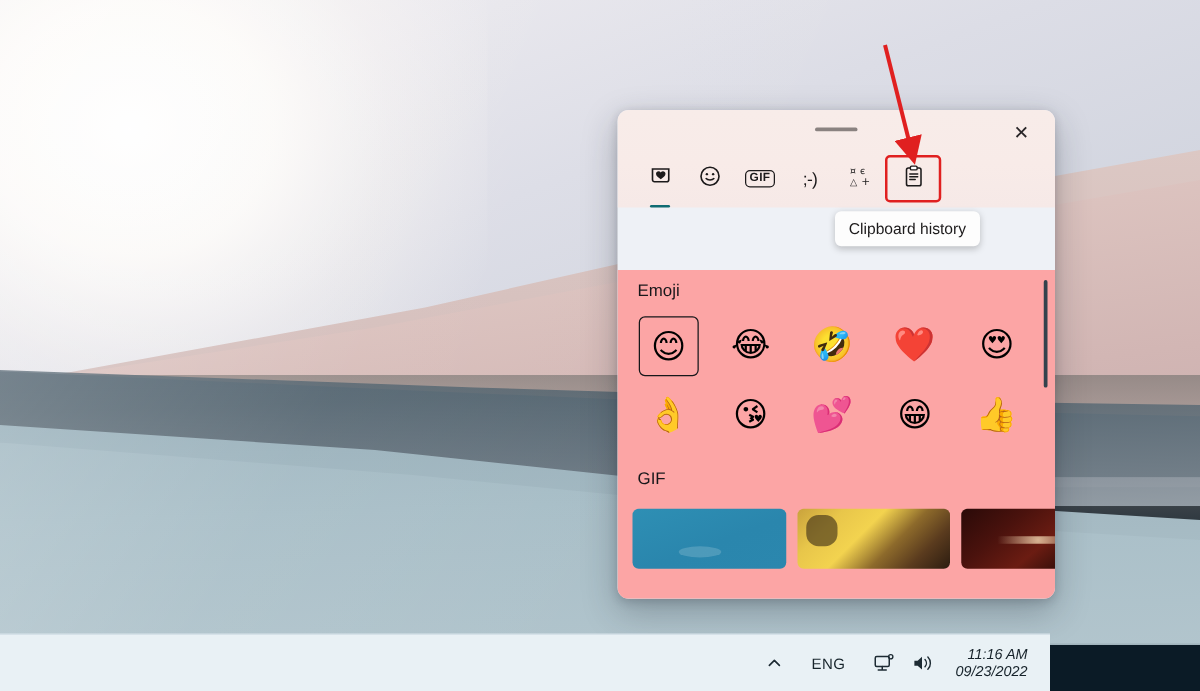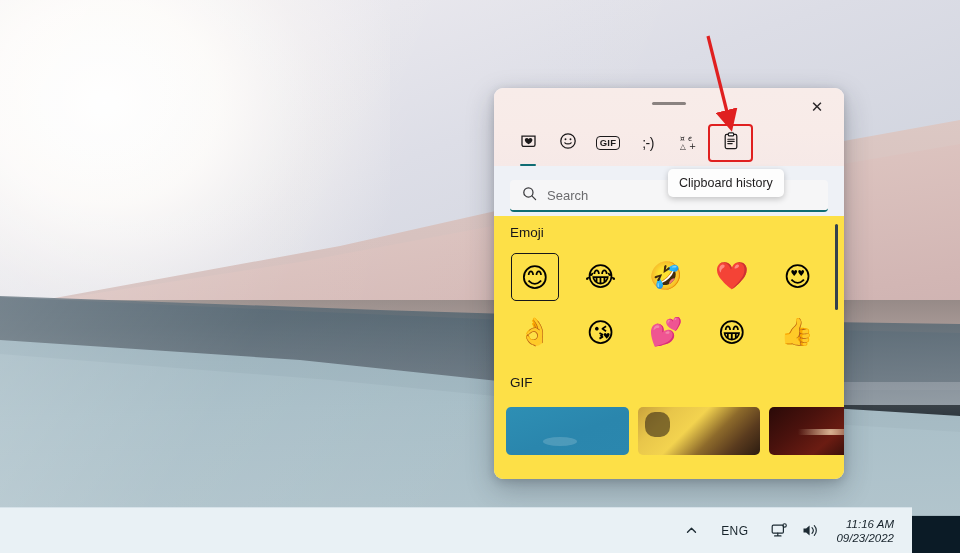--- a/index.html
+++ b/index.html
@@ -58,21 +58,21 @@
     opacity:.9;
   }
   .wp-haze{
     position:absolute;left:0;top:0;width:960px;height:553px;
     background:linear-gradient(120deg, rgba(255,255,255,0.30) 0%, rgba(255,255,255,0.05) 35%, rgba(255,255,255,0) 60%);
     pointer-events:none;
   }
 
   
   #taskbar{
-    position:absolute;left:0;bottom:0;width:912px;height:45px;
+    position:absolute;left:0;bottom:0;width:840px;height:45px;
     background:#e9f1f5;
     border-top:1px solid #d6e2e9;
     display:flex;justify-content:flex-end;margin-top:32px;
   }
   .tray{display:flex;align-items:center;gap:0px;padding-right:10px;}
   .tray-btn{
     display:flex;align-items:center;justify-content:center;
     height:34px;padding:0 7px;border-radius:4px;color:#1d2b33;
   }
   .tray-lang{font-size:12px;letter-spacing:.4px;color:#17242b;padding:0 9px;}
@@ -134,21 +134,21 @@
 
   .search-wrap{
     position:absolute;left:16px;top:92px;width:318px;height:32px;
     background:#f6f6f7;border-radius:4px;border-bottom:2px solid #0f6c73;
     display:flex;align-items:center;gap:10px;padding:0 12px;box-sizing:border-box;
   }
   .search-ph{font-size:13px;color:#6b6b6e;}
 
   .panel-body{
     position:absolute;left:0;top:128px;width:410px;height:263px;
-    background:#fde047;overflow:hidden;
+    background:#fca5a5;overflow:hidden;
   }
   .sec-row{
     display:flex;align-items:center;justify-content:space-between;
     padding:0 12px 0 16px;height:32px;
   }
   .sec-title{font-size:13.5px;color:#17171a;}
   .chev-btn{
     width:26px;height:26px;background:#fbfbfc;border-radius:4px;
     display:flex;align-items:center;justify-content:center;
     box-shadow:0 1px 2px rgba(0,0,0,.12);
@@ -264,29 +264,20 @@
             <rect x="5.3" y="0.9" width="5.4" height="3" rx="1" fill="#fff" stroke="#1c1a1b" stroke-width="1.15"></rect>
             <path d="M4.8 7.2 h6.4 M4.8 9.4 h6.4 M4.8 11.6 h4.4" stroke="#1c1a1b" stroke-width="1.1" stroke-linecap="round"></path>
           </svg>
         </span>
       </div>
 
     </div>
 
     <div class="tooltip">Clipboard history</div>
 
-    <div class="search-wrap">
-      <span>
-        <svg width="15" height="15" viewBox="0 0 15 15">
-          <circle cx="6.4" cy="6.4" r="4.6" fill="none" stroke="#3a3a3d" stroke-width="1.25"></circle>
-          <path d="M9.9 9.9 L13.6 13.6" stroke="#3a3a3d" stroke-width="1.25" stroke-linecap="round"></path>
-        </svg>
-      </span>
-      <span class="search-ph">Search</span>
-    </div>
   </div>
 
   <div class="panel-body">
 
     <div class="sec-row">
       <span class="sec-title">Emoji</span>
       <span class="chev-btn">
         <svg width="9" height="12" viewBox="0 0 9 12">
             <path d="M2 1.5 L7 6 L2 10.5" fill="none" stroke="#2c2c30" stroke-width="1.3" stroke-linecap="round" stroke-linejoin="round"></path>
           </svg>

